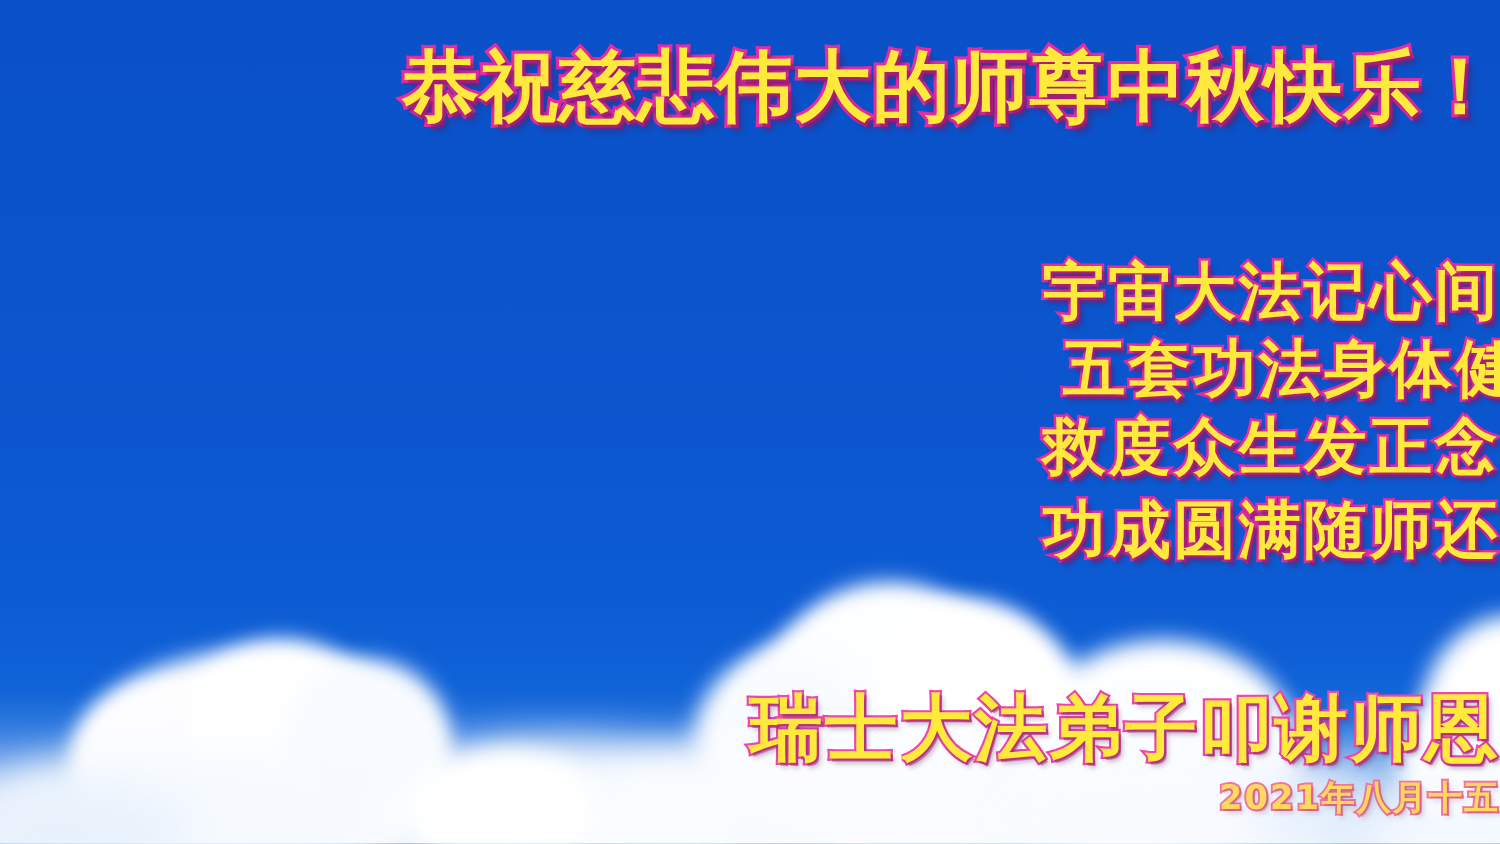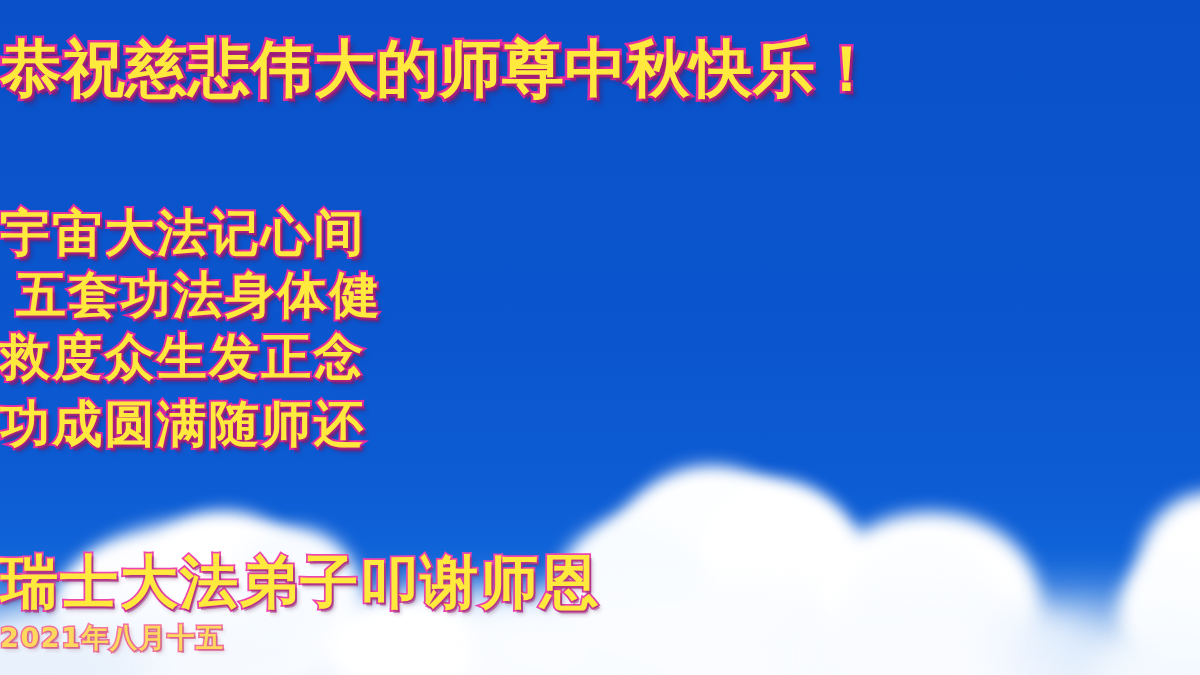--- a/index.html
+++ b/index.html
@@ -54,21 +54,21 @@
 
   
   .text-layer {
     position: absolute;
     inset: 0;
   }
 
   .line {
     position: absolute;
     width: 100%;
-    text-align: left;
+    text-align: right;
     white-space: nowrap;
     font-weight: 700;
     letter-spacing: 0.02em;
   }
 
   
   .title {
     top: 36px;
     font-size: 62px;
     line-height: 1.05;

